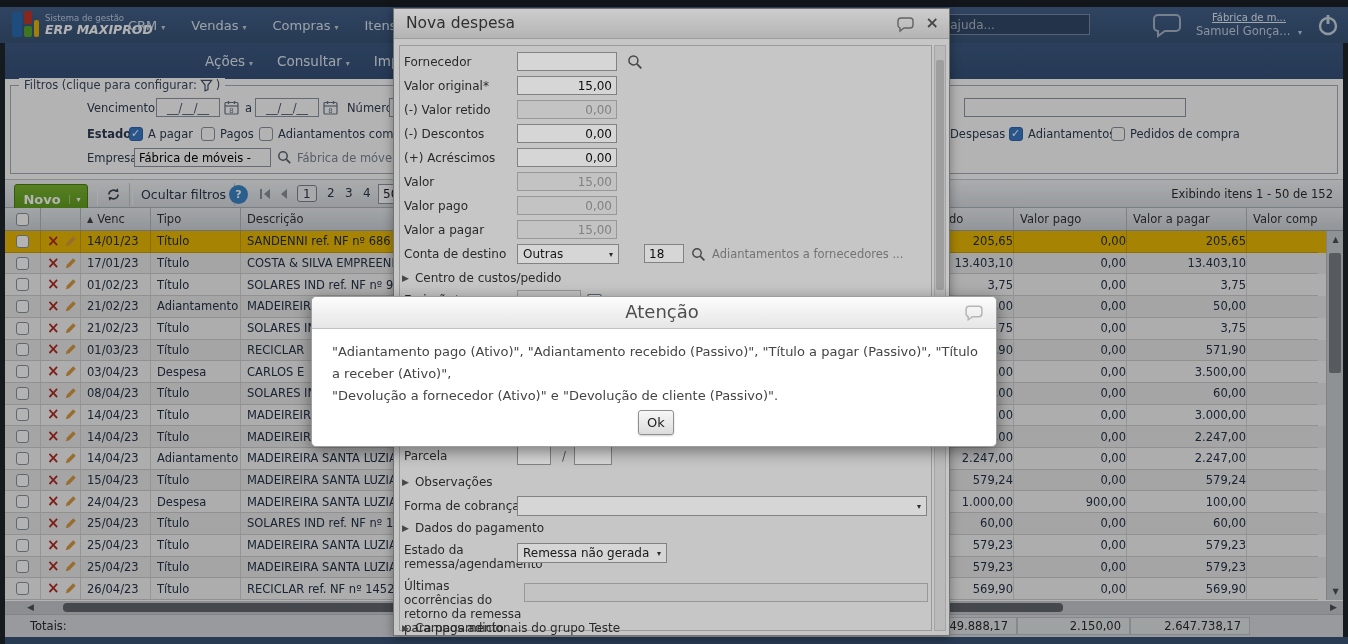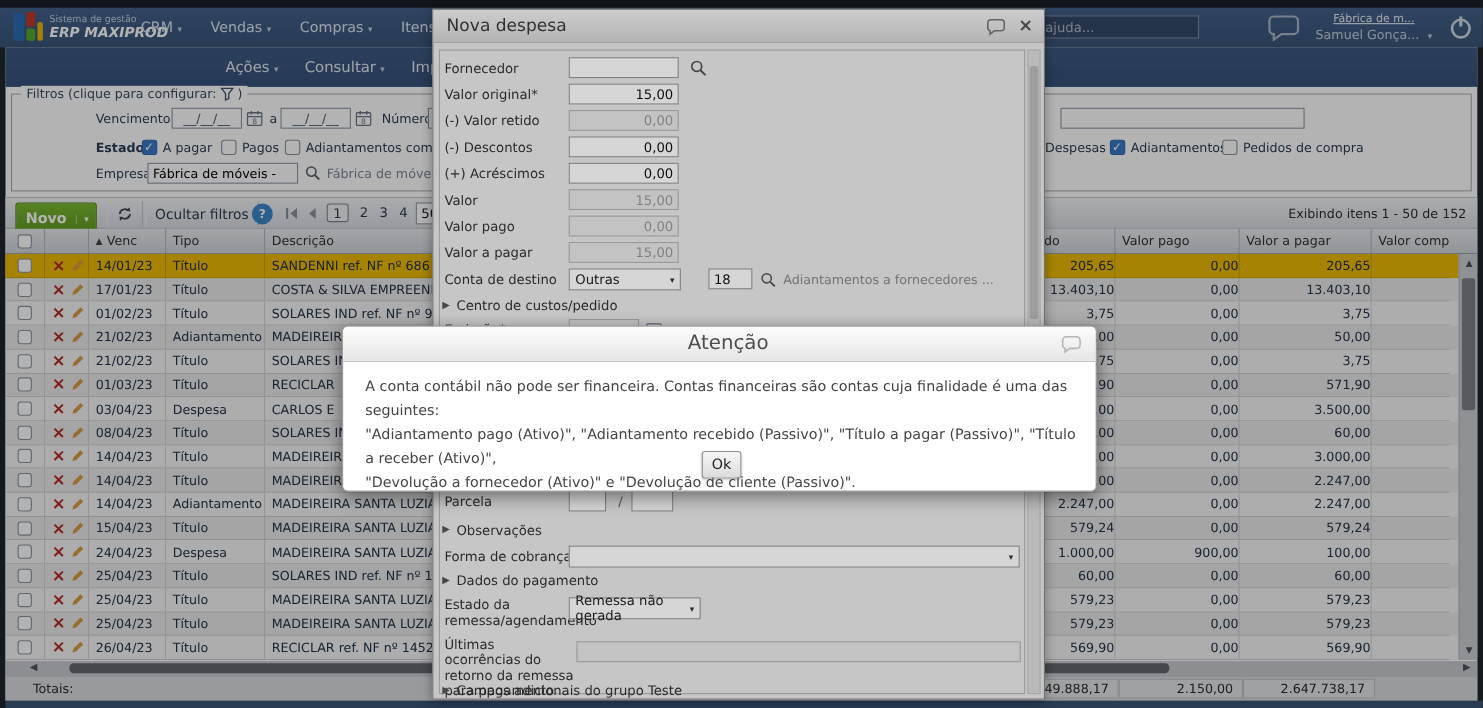--- a/index.html
+++ b/index.html
@@ -753,21 +753,21 @@
           <span></span>
           <span class="caret" style="color:#333;">▾</span>
         </span>
     </div>
     <div class="collap" style="top:512px;">
       <span class="tri">▶</span>
       <span>Dados do pagamento</span>
     </div>
     <div class="mrow" style="top:530px;height:34px;">
       <span class="mlabel" style="width:112px;line-height:14px;">Estado da remessa/agendamento</span>
-      <span class="msel" style="left:123px;top:4px;width:120px;">
+      <span class="msel" style="left:123px;top:4px;width:150px;">
           <span>Remessa não gerada</span>
           <span class="caret" style="color:#333;">▾</span>
         </span>
     </div>
     <div class="mrow" style="top:566px;height:46px;">
       <span class="mlabel" style="width:118px;line-height:14px;font-size:12px;">Últimas ocorrências do retorno da remessa para pagamento</span>
       <input class="minput dis empty" style="left: 130px; top: 8px; width: 404px;" readonly="">
     </div>
     <div class="collap" style="top:612px;">
       <span class="tri">▶</span>
@@ -780,19 +780,18 @@
   <div class="alert">
     <div class="a-title">
       <div class="txt">Atenção</div>
       <span class="a-chat">
           <svg width="20" height="18" viewBox="0 0 19 17">
             <path d="M5 2 h9 a3 3 0 0 1 3 3 v4 a3 3 0 0 1 -3 3 h-6 l-4 3 v-3 a3 3 0 0 1 -2 -3 v-4 a3 3 0 0 1 3 -3 z" fill="none" stroke="#b5b5b5" stroke-width="1.4"></path>
           </svg>
         </span>
     </div>
     <div class="a-body">
-      <div>A conta contábil não pode ser financeira. Contas financeiras são contas cuja finalidade é uma das seguintes:</div>
       <div>"Adiantamento pago (Ativo)", "Adiantamento recebido (Passivo)", "Título a pagar (Passivo)", "Título a receber (Ativo)",</div>
       <div>"Devolução a fornecedor (Ativo)" e "Devolução de cliente (Passivo)".</div>
     </div>
     <div class="okbtn">Ok</div>
   </div>
 </div>
 
 </body></html>

